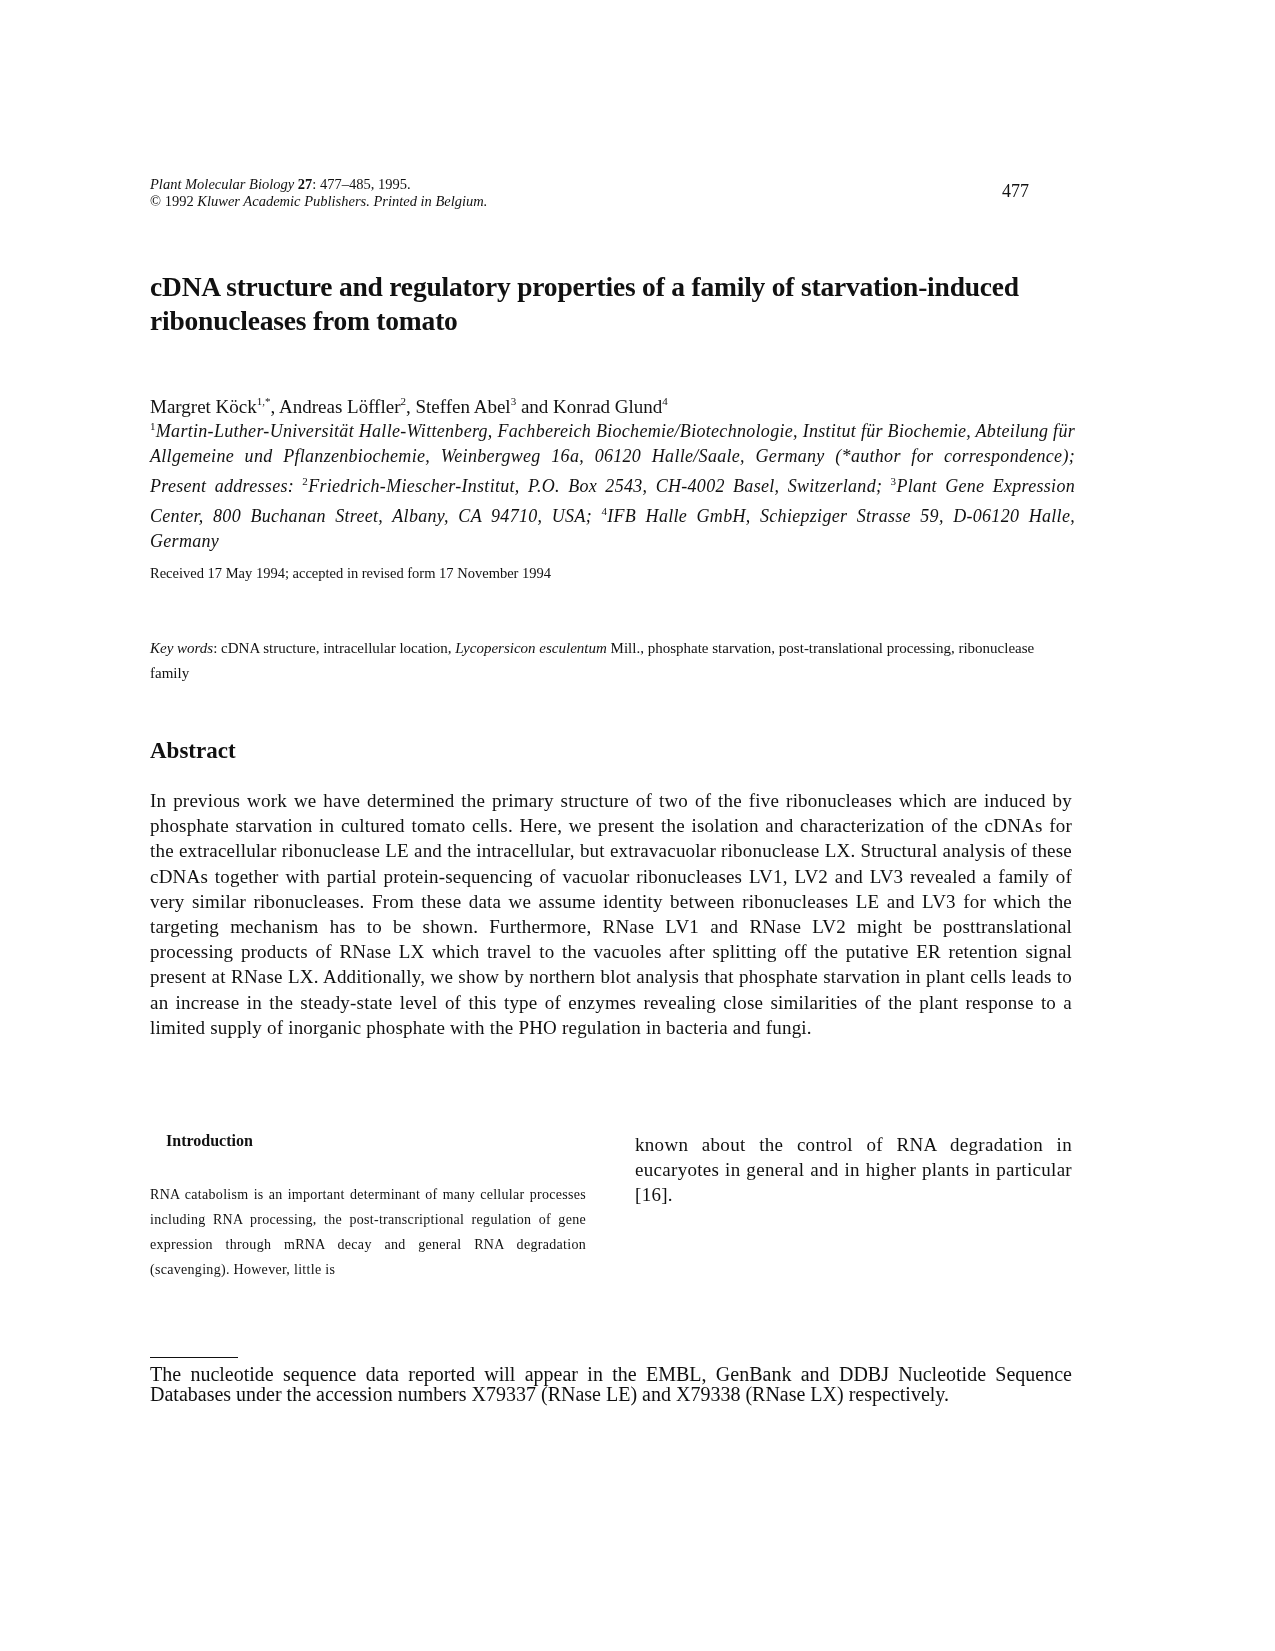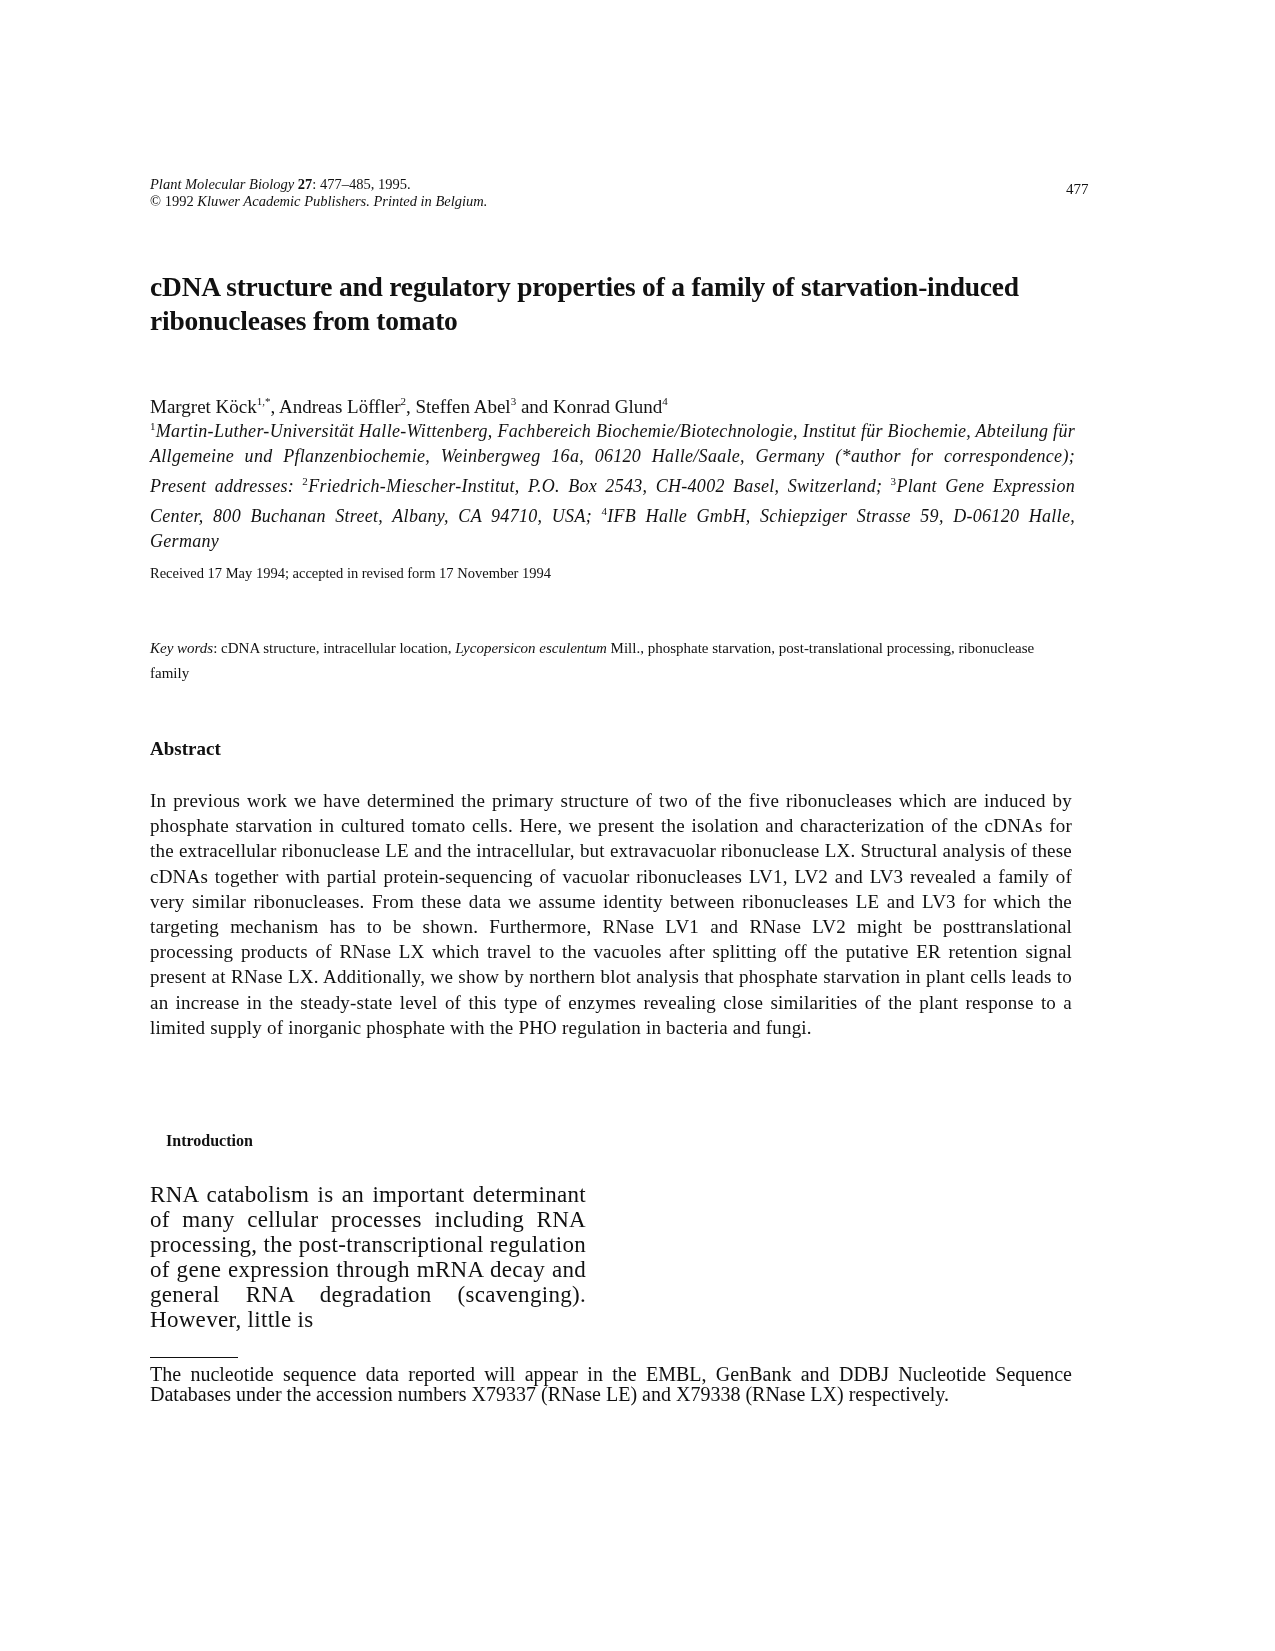--- a/index.html
+++ b/index.html
@@ -4,44 +4,44 @@
   <style>
     html, body { margin: 0; padding: 0; background: #ffffff; }
     body {
       width: 1275px; height: 1651px; position: relative; overflow: hidden;
       font-family: "Liberation Serif", "DejaVu Serif", serif; color: #111;
     }
     .abs { position: absolute; }
     .journal { left: 150px; top: 176px; font-size: 14.5px; line-height: 17px; }
     .journal .it { font-style: italic; }
     .journal .b { font-weight: bold; }
-    .pageno { left: 1066px; top: 181px; font-size: 15px; }
+    .pageno { left: 1002px; top: 181px; font-size: 18px; }
     .title {
       left: 150px; top: 270px; width: 930px;
       font-size: 27.5px; font-weight: bold; line-height: 34px; letter-spacing: -0.2px;
     }
     .authors { left: 150px; top: 389px; font-size: 19px; line-height: 25px; }
     .authors sup { font-size: 11px; vertical-align: 8px; }
     .affil {
       left: 150px; top: 414px; width: 925px;
       font-size: 18px; line-height: 25px; font-style: italic; text-align: justify; letter-spacing: 0.3px;
     }
     .affil sup { font-size: 11px; font-style: normal; vertical-align: 7px; }
     .received { left: 150px; top: 565px; font-size: 14.5px; }
     .keywords { left: 150px; top: 636px; width: 925px; font-size: 15px; line-height: 25px; }
     .keywords .it { font-style: italic; }
-    .abs-head { left: 150px; top: 738px; font-size: 19px; font-weight: bold; }
+    .abs-head { left: 150px; top: 738px; font-size: 23px; font-weight: bold; }
     .abstract {
       left: 150px; top: 788px; width: 922px;
       font-size: 19px; line-height: 25.2px; text-align: justify; letter-spacing: 0.2px;
     }
     .intro-head { left: 166px; top: 1132px; font-size: 16px; font-weight: bold; }
     .col-left {
       left: 150px; top: 1182px; width: 436px;
-      font-size: 23px; line-height: 25px; text-align: justify; letter-spacing: 0.3px;
+      font-size: 14px; line-height: 25px; text-align: justify; letter-spacing: 0.3px;
     }
     .col-right {
       left: 635px; top: 1132px; width: 437px;
       font-size: 19px; line-height: 25px; text-align: justify; letter-spacing: 0.3px;
     }
     .col-right .indent { text-indent: 22px; }
     .col-right p, .col-left p { margin: 0; }
     .footnote-rule { left: 150px; top: 1357px; width: 88px; border-top: 1px solid #111; height: 0; }
     .footnote { left: 150px; top: 1364px; width: 922px; font-size: 20px; line-height: 20px; text-align: justify; }
   </style>
@@ -78,16 +78,17 @@
 </div>
 
 <div class="abs abs-head">Abstract</div>
 <div class="abs abstract">In previous work we have determined the primary structure of two of the five ribonucleases which are induced by phosphate starvation in cultured tomato cells. Here, we present the isolation and characterization of the cDNAs for the extracellular ribonuclease LE and the intracellular, but extravacuolar ribonuclease LX. Structural analysis of these cDNAs together with partial protein-sequencing of vacuolar ribonucleases LV1, LV2 and LV3 revealed a family of very similar ribonucleases. From these data we assume identity between ribonucleases LE and LV3 for which the targeting mechanism has to be shown. Furthermore, RNase LV1 and RNase LV2 might be posttranslational processing products of RNase LX which travel to the vacuoles after splitting off the putative ER retention signal present at RNase LX. Additionally, we show by northern blot analysis that phosphate starvation in plant cells leads to an increase in the steady-state level of this type of enzymes revealing close similarities of the plant response to a limited supply of inorganic phosphate with the PHO regulation in bacteria and fungi.</div>
 
 <div class="abs intro-head">Introduction</div>
 <div class="abs col-left">
   <p>RNA catabolism is an important determinant of many cellular processes including RNA processing, the post-transcriptional regulation of gene expression through mRNA decay and general RNA degradation (scavenging). However, little is</p>
 </div>
 <div class="abs col-right">
+  <p>known about the control of RNA degradation in eucaryotes in general and in higher plants in particular [16].</p>
 </div>
 
 <div class="abs footnote-rule"></div>
 <div class="abs footnote">The nucleotide sequence data reported will appear in the EMBL, GenBank and DDBJ Nucleotide Sequence Databases under the accession numbers X79337 (RNase LE) and X79338 (RNase LX) respectively.</div>
 
 </body></html>

